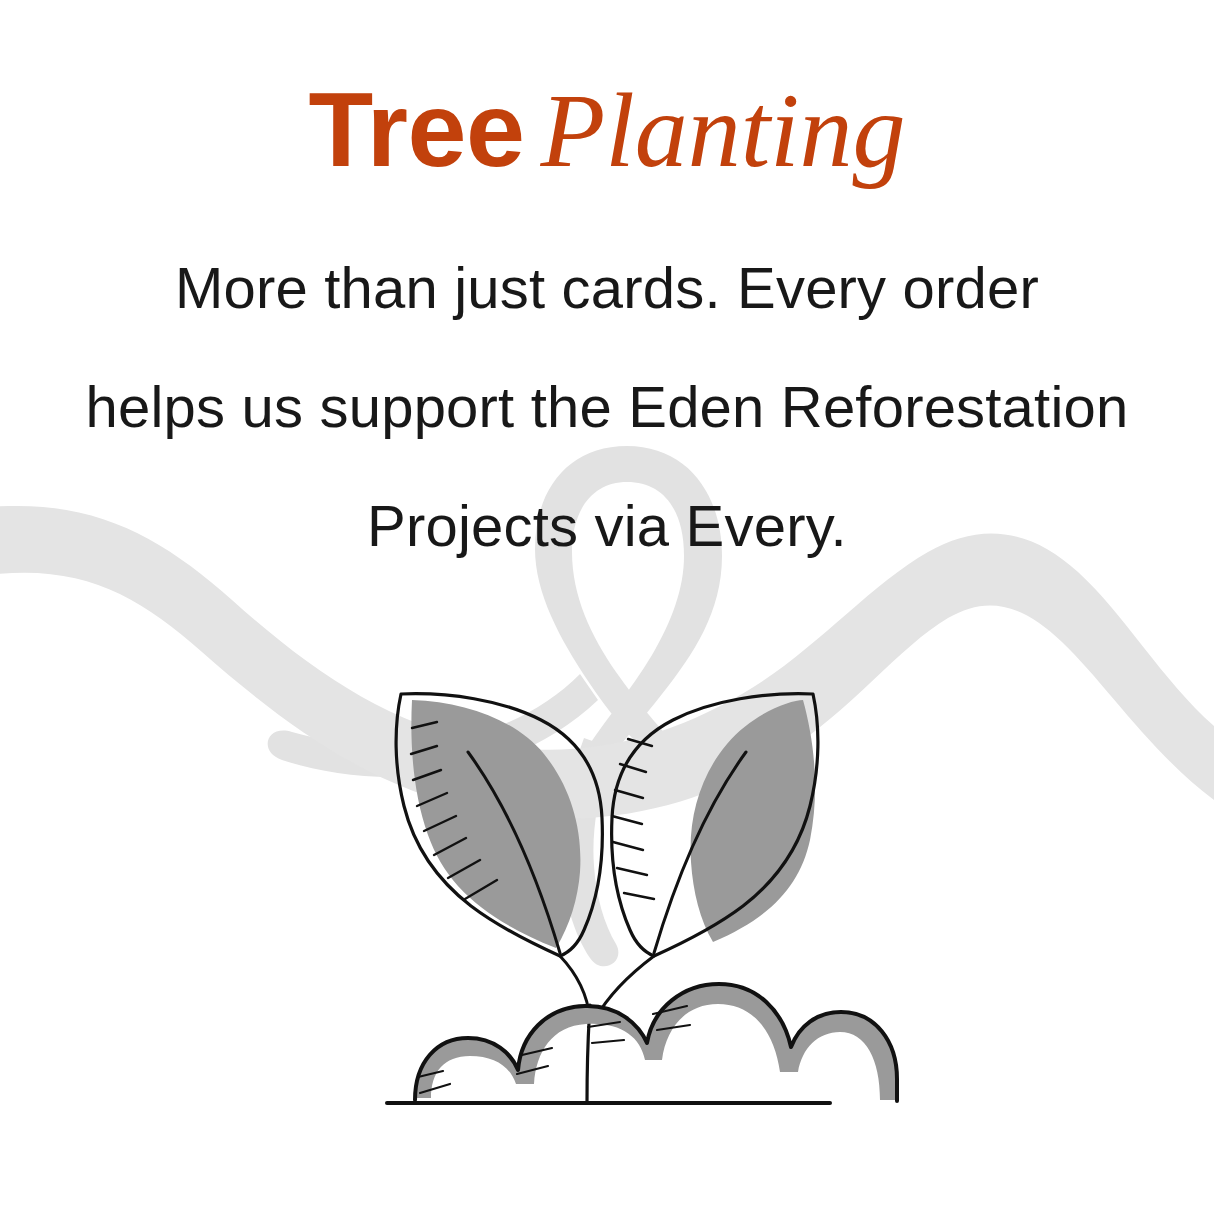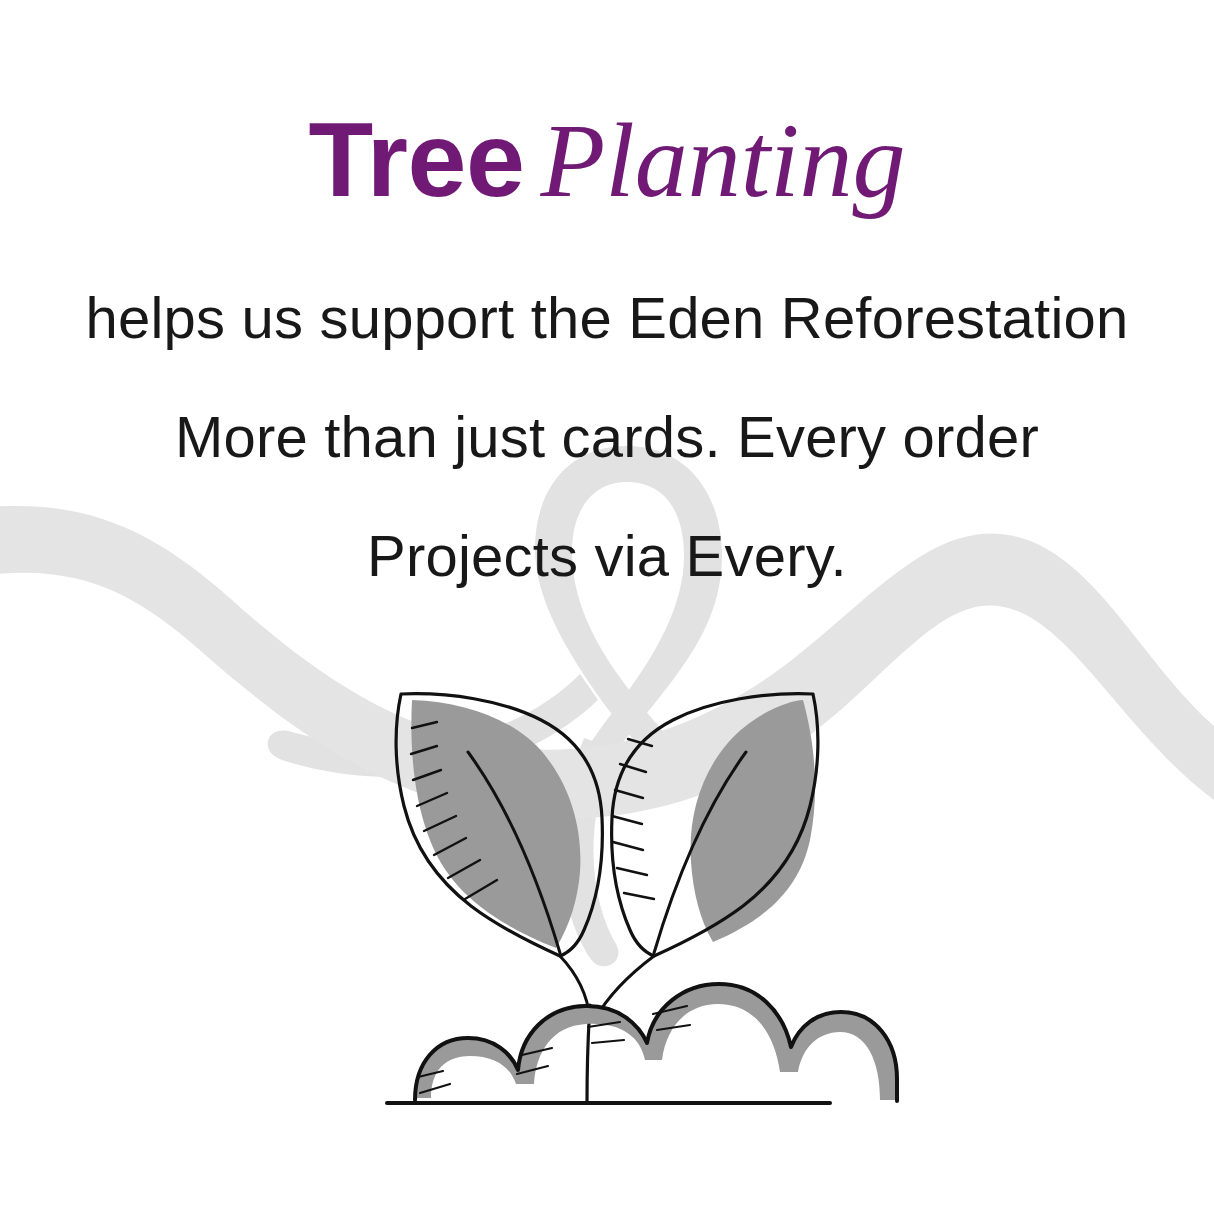--- a/index.html
+++ b/index.html
@@ -39,24 +39,24 @@
     position: absolute;
     left: 0;
     top: 0;
     width: 1214px;
     z-index: 2;
     text-align: center;
   }
 
   #title {
     margin: 0;
-    padding-top: 104px;
+    padding-top: 74px;
     font-size: 106px;
     line-height: 1.05;
-    color: #701a75;
+    color: #c2410c;
     white-space: nowrap;
     font-weight: 400;
   }
   #title .t-bold {
     font-family: "Liberation Sans Narrow", "Liberation Sans", sans-serif;
     font-weight: 700;
     font-stretch: condensed;
     letter-spacing: -0.5px;
   }
   #title .t-italic {
@@ -151,22 +151,22 @@
                Z" fill="#E4E4E4"></path>
     </g>
   </svg>
 
   <div id="text-block">
     <h1 id="title">
       <span class="t-bold">Tree</span><span class="t-italic">Planting</span>
     </h1>
 
     <p id="subtitle">
+      <span class="sub-line">More than just cards. Every order</span>
       <span class="sub-line">helps us support the Eden Reforestation</span>
-      <span class="sub-line">More than just cards. Every order</span>
       <span class="sub-line">Projects via Every.</span>
     </p>
   </div>
 
   <svg id="illustration" viewBox="0 0 1214 1214" width="1214" height="1214" xmlns="http://www.w3.org/2000/svg">
 
     <g>
 
       <path d="M 412 700
                C 410 740 412 790 428 835

